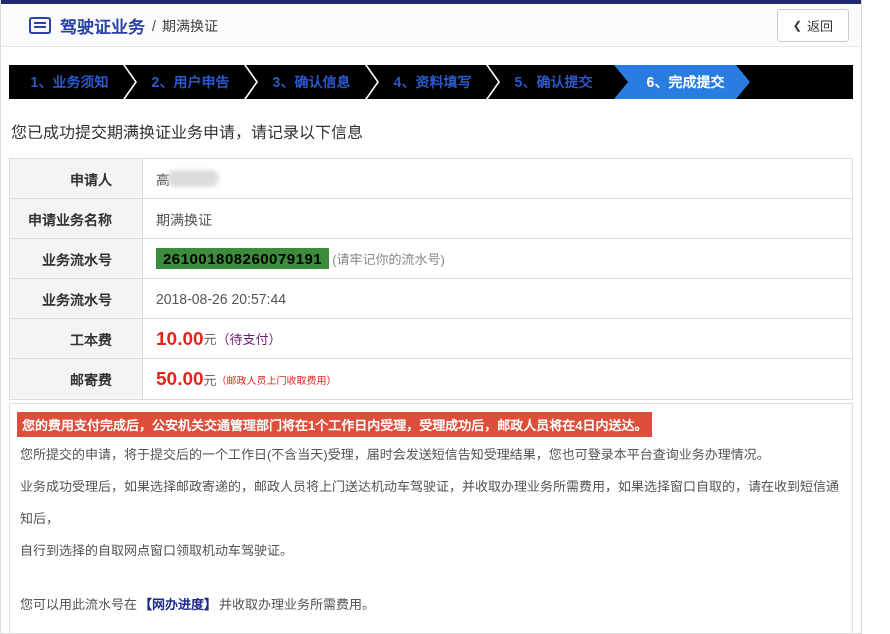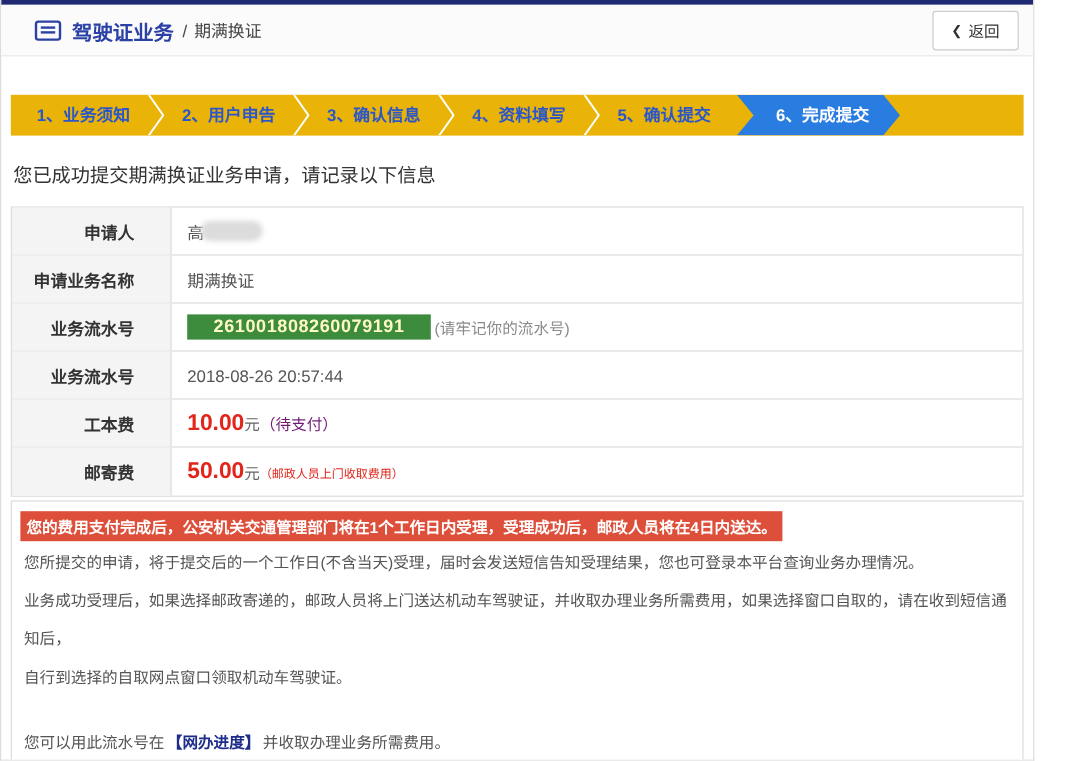--- a/index.html
+++ b/index.html
@@ -14,40 +14,40 @@
   .list-icon { width:22px; height:17px; border:2px solid #2b41a5; border-radius:3px; position:relative; margin-right:9px; flex:0 0 auto; }
   .list-icon::before { content:""; position:absolute; left:3px; right:3px; top:3px; height:2px; background:#2b41a5; box-shadow:0 4px 0 #2b41a5; }
   .title { font-size:17px; font-weight:bold; color:#2b41a5; }
   .subtitle-wrap { font-size:14px; color:#454545; margin-left:7px; }
   .subtitle-sep { margin-right:6px; color:#454545; }
   .spacer { flex:1; }
   .back-btn { background:#fff; border:1px solid #ccc; border-radius:3px; padding:6px 15px; font-size:13px; color:#333; cursor:pointer; display:flex; align-items:center; gap:5px; margin-right:2px; }
   .back-btn .chev { font-size:11px; color:#333; }
 
   
-  .steps { position:relative; display:flex; background:#eab308; height:34px; margin:32px 8px 0 8px; }
+  .steps { position:relative; display:flex; background:#000000; height:34px; margin:18px 8px 0 8px; }
   .step { width:121px; text-align:center; line-height:34px; color:#2b57c8; font-size:14px; font-weight:bold; flex:0 0 auto; }
   .step.active { width:136px; background:#2a7de0; color:#fff;
     clip-path:polygon(0 0, calc(100% - 14px) 0, 100% 50%, calc(100% - 14px) 100%, 0 100%, 14px 50%);
     padding-left:7px; }
   .sep { position:absolute; top:0; width:14px; height:34px; background:#fff;
     clip-path:polygon(0 0, 2px 0, 14px 50%, 2px 100%, 0 100%, 12px 50%); }
   .sep1 { left:114px; } .sep2 { left:235px; } .sep3 { left:356px; } .sep4 { left:477px; }
 
   
   .success { margin:20px 10px 15px 10px; font-size:16px; color:#333; }
 
   
   .table { margin:0 8px; border:1px solid #ddd; }
   .trow { display:flex; height:40px; border-bottom:1px solid #ddd; }
   .trow:last-child { border-bottom:none; }
   .tlabel { width:133px; background:#f4f4f4; border-right:1px solid #ddd; display:flex; align-items:center; justify-content:flex-end; padding-right:30px; font-size:14px; font-weight:bold; color:#333; flex:0 0 auto; }
   .tvalue { flex:1; display:flex; align-items:center; padding-left:13px; font-size:14px; color:#555; }
   .masked { display:inline-block; width:52px; height:17px; background:#dcdcdc; border-radius:9px; filter:blur(2px); margin-left:-3px; vertical-align:-3px; }
-  .serial { background:#3d8b3d; color:#fef9c3; font-weight:bold; font-size:15px; padding:2px 22px; letter-spacing:0.5px; }
+  .serial { background:#3d8b3d; color:#000000; font-weight:bold; font-size:15px; padding:2px 7px; letter-spacing:0.5px; }
   .serial-note { color:#8a8a8a; font-size:13px; margin-left:3px; }
   .amount { color:#e1251b; font-weight:bold; font-size:19px; }
   .unit { color:#666; font-size:13px; }
   .fee-note-gray { color:#701a75; font-size:13px; }
   .fee-note-red { color:#e1251b; font-size:10px; }
 
   
   .notice { margin:3px 8px 0 8px; border:1px solid #ddd; padding:7px 10px 14px 6px; background:#fff; }
   .warning-bar { display:inline-block; background:#dd4f3a; color:#fff; font-size:13px; font-weight:bold; padding:3px 5px; margin:1px 0 2px 1px; }
   .para { font-size:13px; color:#555; line-height:32px; padding-left:4px; }

